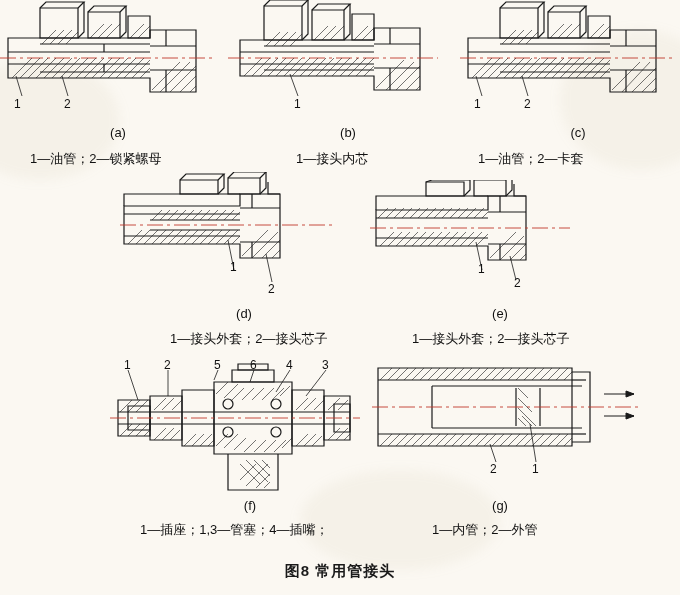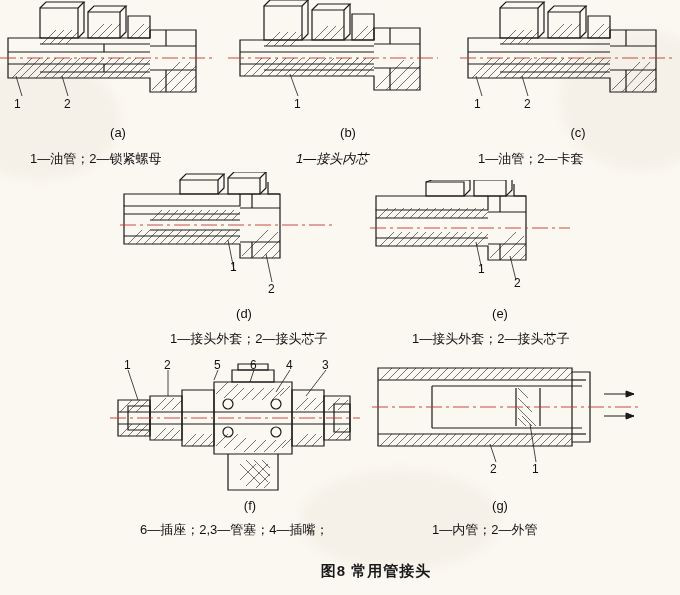--- a/index.html
+++ b/index.html
@@ -23,21 +23,20 @@
   .cap.center{transform:translateX(-50%);}
   .title{
     position:absolute;
     left:50%;
     transform:translateX(-50%);
     bottom:14px;
     font-size:15px;
     font-weight:bold;
     letter-spacing:1px;
     white-space:nowrap;
-    margin-left:36px;
   }
   .num{
     position:absolute;
     font-size:12px;
     color:#111;
   }
   
   .stain{position:absolute;border-radius:50%;background:rgba(170,150,110,.07);filter:blur(6px);}
 </style>
 </head>
@@ -118,21 +117,21 @@
         <path d="M16 76 L34 58 M24 76 L42 58 M32 76 L50 58 M40 76 L58 58 M48 76 L66 58 M56 76 L74 58 M64 76 L82 58 M72 76 L90 58 M80 76 L98 58 M88 76 L106 58 M96 76 L114 58 M104 76 L122 58 M112 76 L130 58 M120 76 L138 58 M128 76 L146 58 M136 76 L146 66 M148 88 L176 60 M158 90 L186 62 M168 90 L192 66 M178 90 L192 76 M188 90 L192 86"></path>
         <path d="M38 46 L52 32 M46 46 L60 32 M54 46 L68 32 M62 46 L74 34 M86 40 L100 26 M94 40 L108 26 M102 40 L116 26 M126 40 L140 26 M134 40 L146 28"></path>
       </g>
       <g stroke="#1a1a1a" stroke-width="0.8" fill="none">
         <path d="M62 74 L70 96"></path>
       </g>
     </svg>
   </div>
   <div class="num" style="left:294px;top:97px;">1</div>
   <div class="cap center" style="left:348px;top:125px;">(b)</div>
-  <div class="cap" style="left:296px;top:150px;font-style:italic;">1—接头内芯</div>
+  <div class="cap" style="left:296px;top:150px;">1—接头内芯</div>
 
   <div class="fig" style="left:460px;top:0px;">
     <svg width="215" height="115" viewBox="0 0 215 115">
       <g fill="none" stroke="#1a1a1a" stroke-width="1.2">
         <path d="M8 38 L8 78 L150 78 L150 92 L196 92 L196 30 L150 30 L150 38 Z"></path>
         <path d="M40 8 L40 38 L78 38 L78 8 Z"></path>
         <path d="M40 8 L46 2 L84 2 L78 8"></path>
         <path d="M78 38 L84 32 L84 2"></path>
         <path d="M88 12 L88 38 L120 38 L120 12 Z"></path>
         <path d="M88 12 L94 6 L126 6 L120 12"></path>
@@ -290,21 +289,21 @@
       <path d="M0 66 L250 66" stroke="#c0392b" stroke-width="0.9" stroke-dasharray="16,4,3,4" fill="none"></path>
     </svg>
   </div>
   <div class="num" style="left:124px;top:358px;">1</div>
   <div class="num" style="left:164px;top:358px;">2</div>
   <div class="num" style="left:214px;top:358px;">5</div>
   <div class="num" style="left:250px;top:358px;">6</div>
   <div class="num" style="left:286px;top:358px;">4</div>
   <div class="num" style="left:322px;top:358px;">3</div>
   <div class="cap center" style="left:250px;top:498px;">(f)</div>
-  <div class="cap" style="left:140px;top:521px;">6—插座；2,3—管塞；4—插嘴；</div>
+  <div class="cap" style="left:140px;top:521px;">1—插座；1,3—管塞；4—插嘴；</div>
 
   <div class="fig" style="left:372px;top:358px;">
     <svg width="270" height="115" viewBox="0 0 270 115">
       <g fill="none" stroke="#1a1a1a" stroke-width="1.2">
 
         <path d="M6 10 L6 88 L200 88 L200 10 Z"></path>
         <path d="M6 22 L200 22"></path>
         <path d="M6 76 L200 76"></path>
 
         <path d="M60 28 L60 70"></path>

